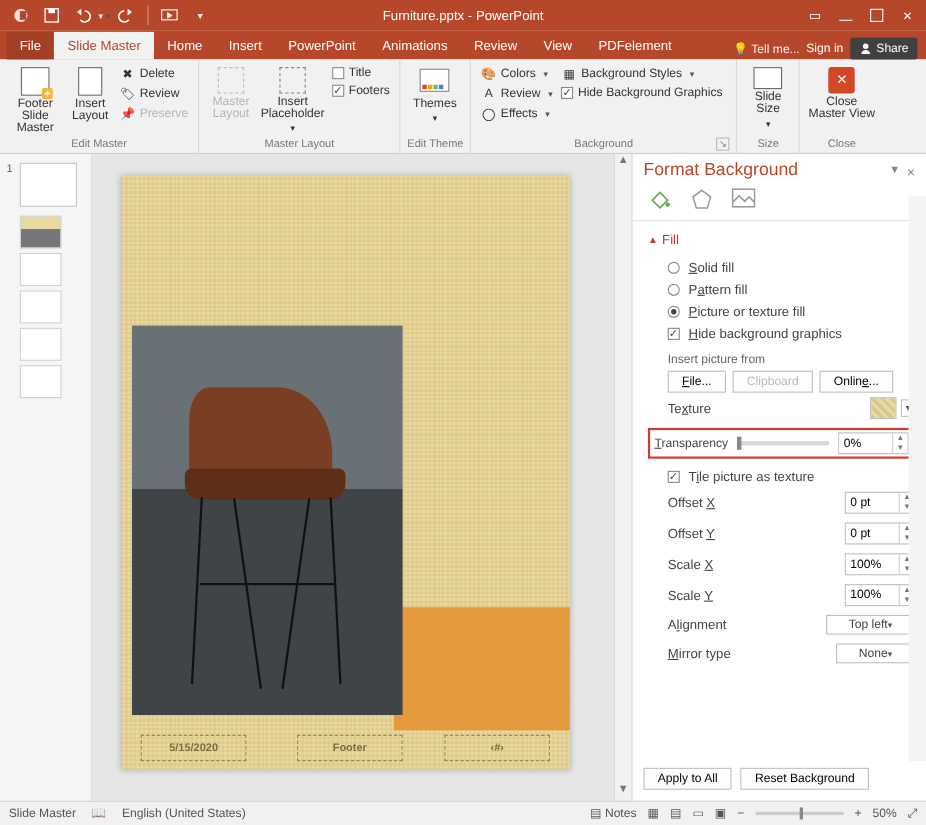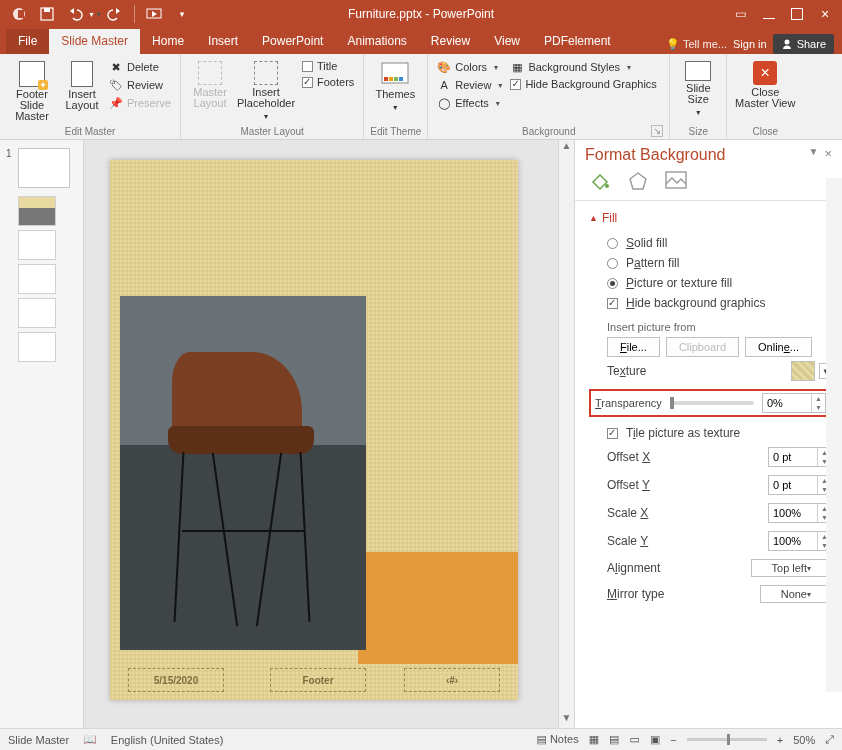--- a/index.html
+++ b/index.html
@@ -62,21 +62,21 @@
   .leg.c{left:104px; top:156px; height:175px; transform:rotate(-8deg);}
   .leg.d{left:148px; top:156px; height:175px; transform:rotate(8deg);}
   .ring{position:absolute; left:62px; top:234px; width:122px; height:2px; background:#111;}
   .orange{position:absolute; right:0; bottom:36px; width:160px; height:112px; background:#e49a3b;}
   .ph{position:absolute; border:1px dashed #9a8b55; height:24px; bottom:8px; display:flex; align-items:center; justify-content:center; font-size:10px; color:#7c6f3f;font-weight:bold;}
   .ph.date{left:18px; width:96px;}
   .ph.foot{left:160px; width:96px;}
   .ph.num{right:18px; width:96px;}
   
   .pane{ width:268px; background:#fff; border-left:1px solid #d6d6d6; display:flex; flex-direction:column;}
-  .pane-h{ padding:6px 10px 2px; display:flex; align-items:flex-start; justify-content:space-between;}
+  .pane-h{ padding:6px 10px 2px; display:flex; align-items:flex-end; justify-content:space-between;}
   .pane-title{ color:#b7472a; font-size:16px;}
   .pane-icons{ padding:4px 14px 8px; display:flex; gap:16px; border-bottom:1px solid #e3e3e3;}
   .pic-ico{ width:22px; height:22px; display:flex; align-items:center; justify-content:center;}
   .pane-body{ padding:8px 10px 6px 14px; flex:1; overflow:auto; position:relative; font-size:12px; color:#444;}
   .sect{ color:#c0392b; font-size:12px; margin:2px 0 8px; display:flex; align-items:center; gap:4px;}
   .radio, .check{ display:flex; align-items:center; gap:8px; padding:3px 0 3px 18px;}
   .r{ width:11px; height:11px; border:1px solid #888; border-radius:50%; position:relative; background:#fff;}
   .r.on::after{content:""; position:absolute; inset:2px; background:#444; border-radius:50%;}
   .lbl u{text-decoration:underline;}
   .subhead{ padding:8px 0 4px 18px; color:#666; font-size:11px;}
@@ -492,20 +492,24 @@
           </div>
         </div>
       <div class="prow">
           <span><u>M</u>irror type</span>
           <div class="combo">
             <span>None</span>
           </div>
         </div>
     </div>
     <div class="pane-scroll"></div>
+    <div class="pane-footer">
+      <button class="pbtn">Apply to All</button>
+      <button class="pbtn">Reset Background</button>
+    </div>
   </div>
 </div>
 
 <div class="status">
   <span>Slide Master</span>
   <span>📖</span>
   <span>English (United States)</span>
   <div class="right">
     <span>▤ <span>Notes</span></span>
     <span>▦</span>

